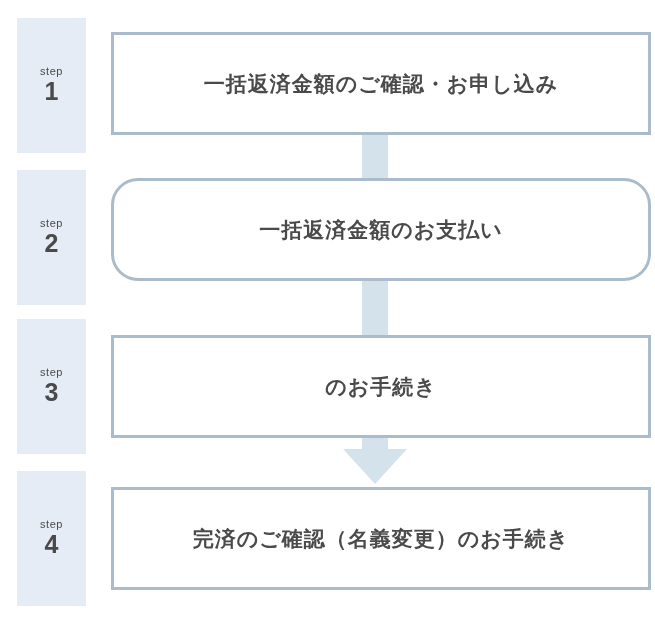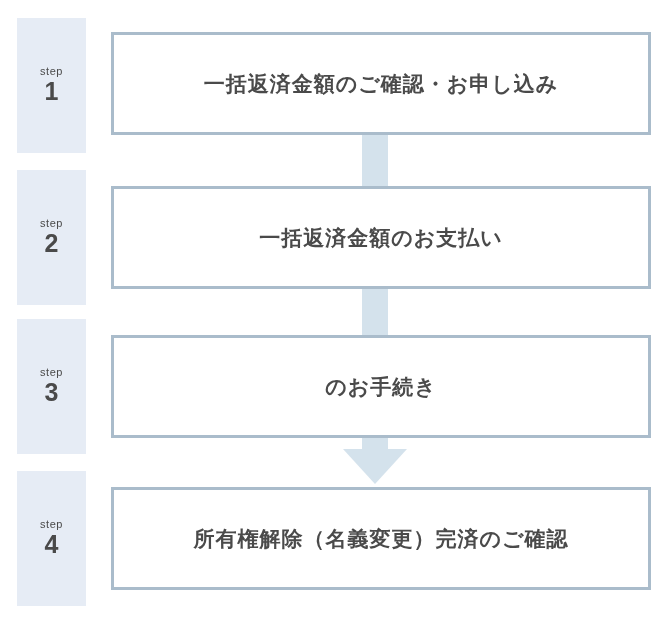--- a/index.html
+++ b/index.html
@@ -63,21 +63,21 @@
     z-index: 1;
   }
   .step-box .txt {
     font-size: 21px;
     font-weight: bold;
     color: var(--text);
     letter-spacing: 1px;
     text-align: center;
   }
   .box-1 { top: 32px; }
-  .box-2 { top: 186px; }
+  .box-2 { top: 178px; border-radius: 27px; }
   .box-3 { top: 335px; }
   .box-4 { top: 487px; }
   
   .connector-bar {
     position: absolute;
     left: 362px;
     width: 26px;
     background: var(--connector);
     z-index: 0;
   }
@@ -144,16 +144,16 @@
   </div>
   <div class="step-box box-3">
     <span class="txt">のお手続き</span>
   </div>
 
   <div class="step-label lbl-4">
     <span class="word">step</span>
     <span class="num">4</span>
   </div>
   <div class="step-box box-4">
-    <span class="txt">所有権解除（名義変更）完済のご確認</span>
+    <span class="txt">完済のご確認（名義変更）のお手続き</span>
   </div>
 
 </div>
 
 </body></html>

